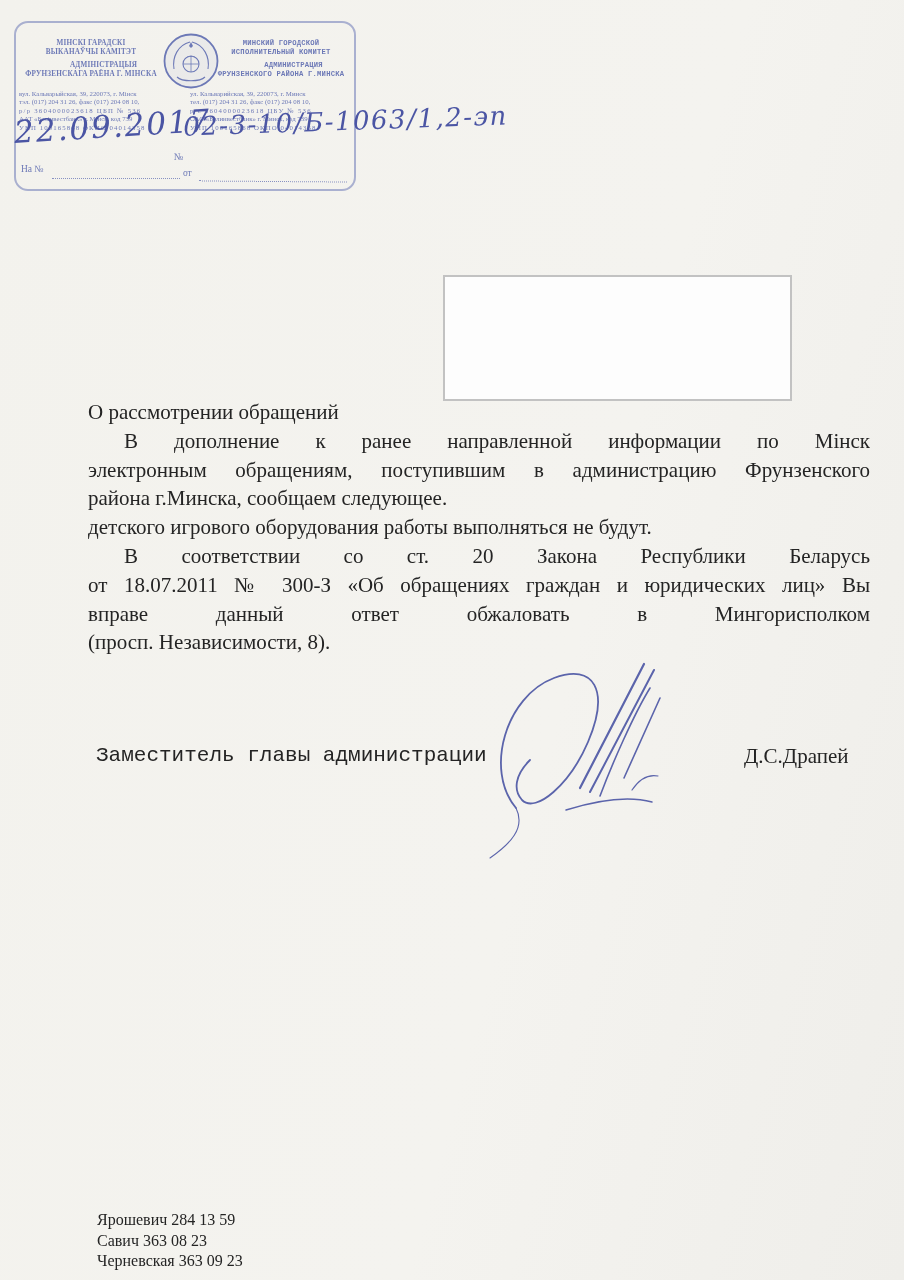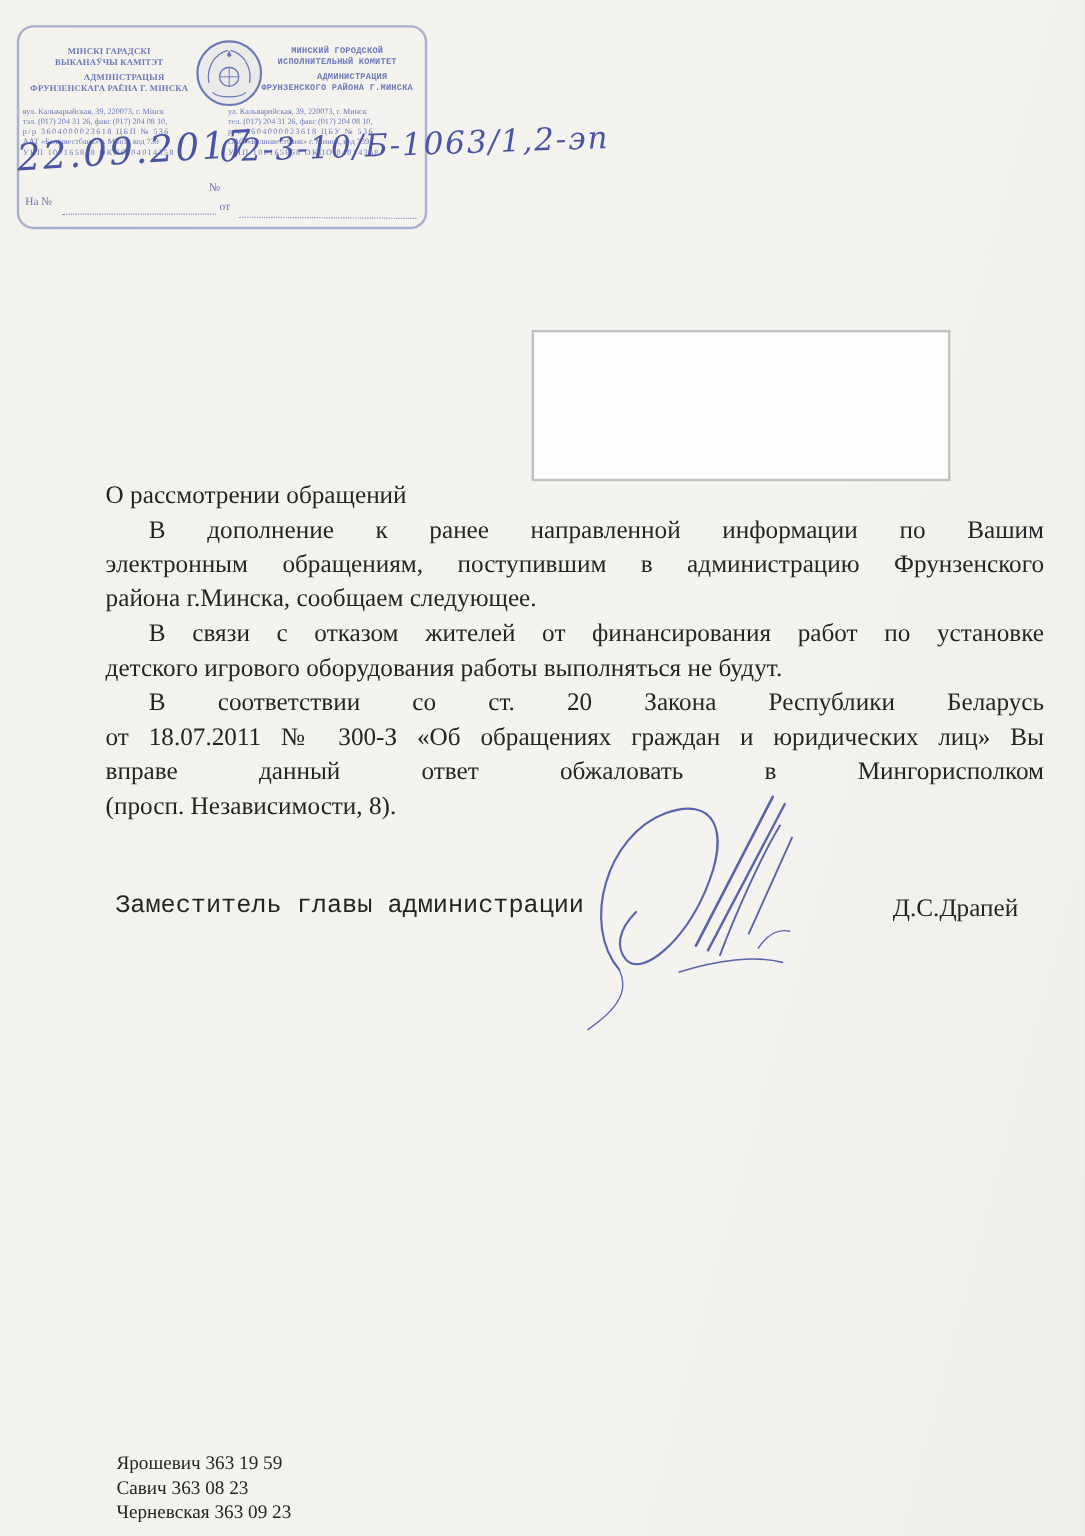--- a/index.html
+++ b/index.html
@@ -125,24 +125,23 @@
     <span class="uline uline2"></span>
   </div>
 
   <div class="hand hand-date">22.09.2017</div>
   <div class="hand hand-number">02-3-10/Б-1063/1,2-эп</div>
 
   <div class="redact-top"></div>
 
   <div class="content">
     <div class="subject">О рассмотрении обращений</div>
-    <div class="line first">В дополнение к ранее направленной информации по Вашим</div>
+    <div class="line first">В дополнение к ранее направленной информации по Мінск</div>
     <div class="line">электронным обращениям, поступившим в администрацию Фрунзенского</div>
     <div class="line last">района г.Минска, сообщаем следующее.</div>
-    <div class="line first">В связи с отказом жителей от финансирования работ по установке</div>
     <div class="line last">детского игрового оборудования работы выполняться не будут.</div>
     <div class="line first">В соответствии со ст. 20 Закона Республики Беларусь</div>
     <div class="line">от 18.07.2011 № 300-З «Об обращениях граждан и юридических лиц» Вы</div>
     <div class="line">вправе данный ответ обжаловать в Мингорисполком</div>
     <div class="line last">(просп. Независимости, 8).</div>
   </div>
 
   <div class="sign-title">Заместитель главы администрации</div>
   <svg class="signature" viewBox="0 0 225 205">
     <g fill="none" stroke="currentColor" stroke-linecap="round">
@@ -152,18 +151,18 @@
       <path stroke-width="2" d="M108 134 L172 12"></path>
       <path stroke-width="1.6" d="M118 138 C130 106 152 56 168 30"></path>
       <path stroke-width="1.6" d="M142 120 L178 40"></path>
       <path stroke-width="1.4" d="M84 152 C116 142 148 138 170 144"></path>
       <path stroke-width="1.2" d="M150 132 C158 120 166 116 176 118"></path>
     </g>
   </svg>
   <div class="sign-name">Д.С.Драпей</div>
 
   <div class="contacts">
-    <div class="contact">Ярошевич 363 19 59</div>
+    <div class="contact">Ярошевич 284 13 59</div>
     <div class="contact">Савич 363 08 23</div>
     <div class="contact">Черневская 363 09 23</div>
   </div>
 
 </div>
 
 </body></html>

